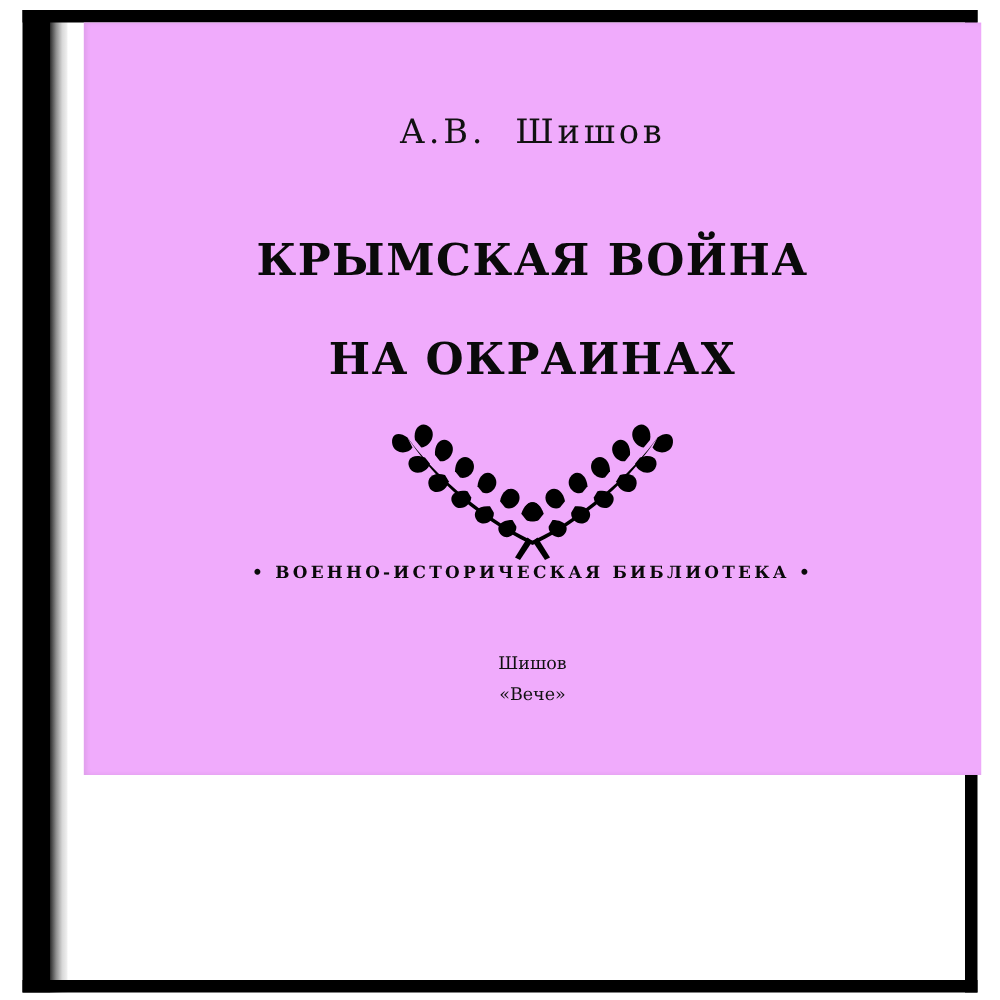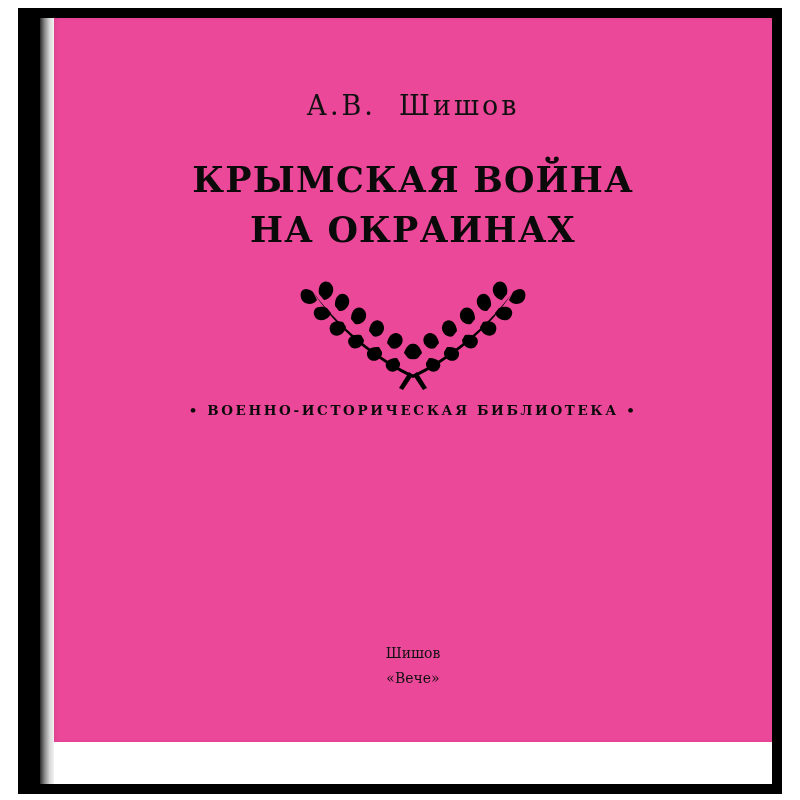--- a/index.html
+++ b/index.html
@@ -73,25 +73,25 @@
     right: 0;
     top: 0;
     width: 10px;
     height: 786px;
     background: #000000;
   }
 
   
   .page {
     position: absolute;
-    left: 36px;
+    left: 49px;
     top: 10px;
     width: 718px;
-    height: 724px;
-    background: #ec4899;
+    height: 602px;
+    background: #f0abfc;
     box-shadow: inset 2px 0 4px rgba(0,0,0,0.08);
   }
 
   .page-inner {
     position: absolute;
     left: 0;
     top: 0;
     right: 0;
     bottom: 0;
     display: flex;
@@ -113,32 +113,32 @@
     text-align: center;
     color: #0a0a0a;
   }
   .title-line {
     font-family: "DejaVu Serif", serif;
     font-weight: bold;
     font-size: 35px;
     line-height: 1.42;
     letter-spacing: 1.2px;
     text-transform: uppercase;
+    margin-top: 29px;
   }
 
   
   .ornament {
     margin-top: 18px;
     width: 260px;
     height: 120px;
   }
   .ornament svg { display: block; width: 100%; height: 100%; }
 
   .series {
-    margin-top: 10px;
     font-family: "DejaVu Serif", serif;
     font-weight: bold;
     font-size: 13.5px;
     letter-spacing: 2.6px;
     color: #0a0a0a;
     text-transform: uppercase;
     white-space: nowrap;
   }
 
   .spacer { flex: 1 1 auto; }

